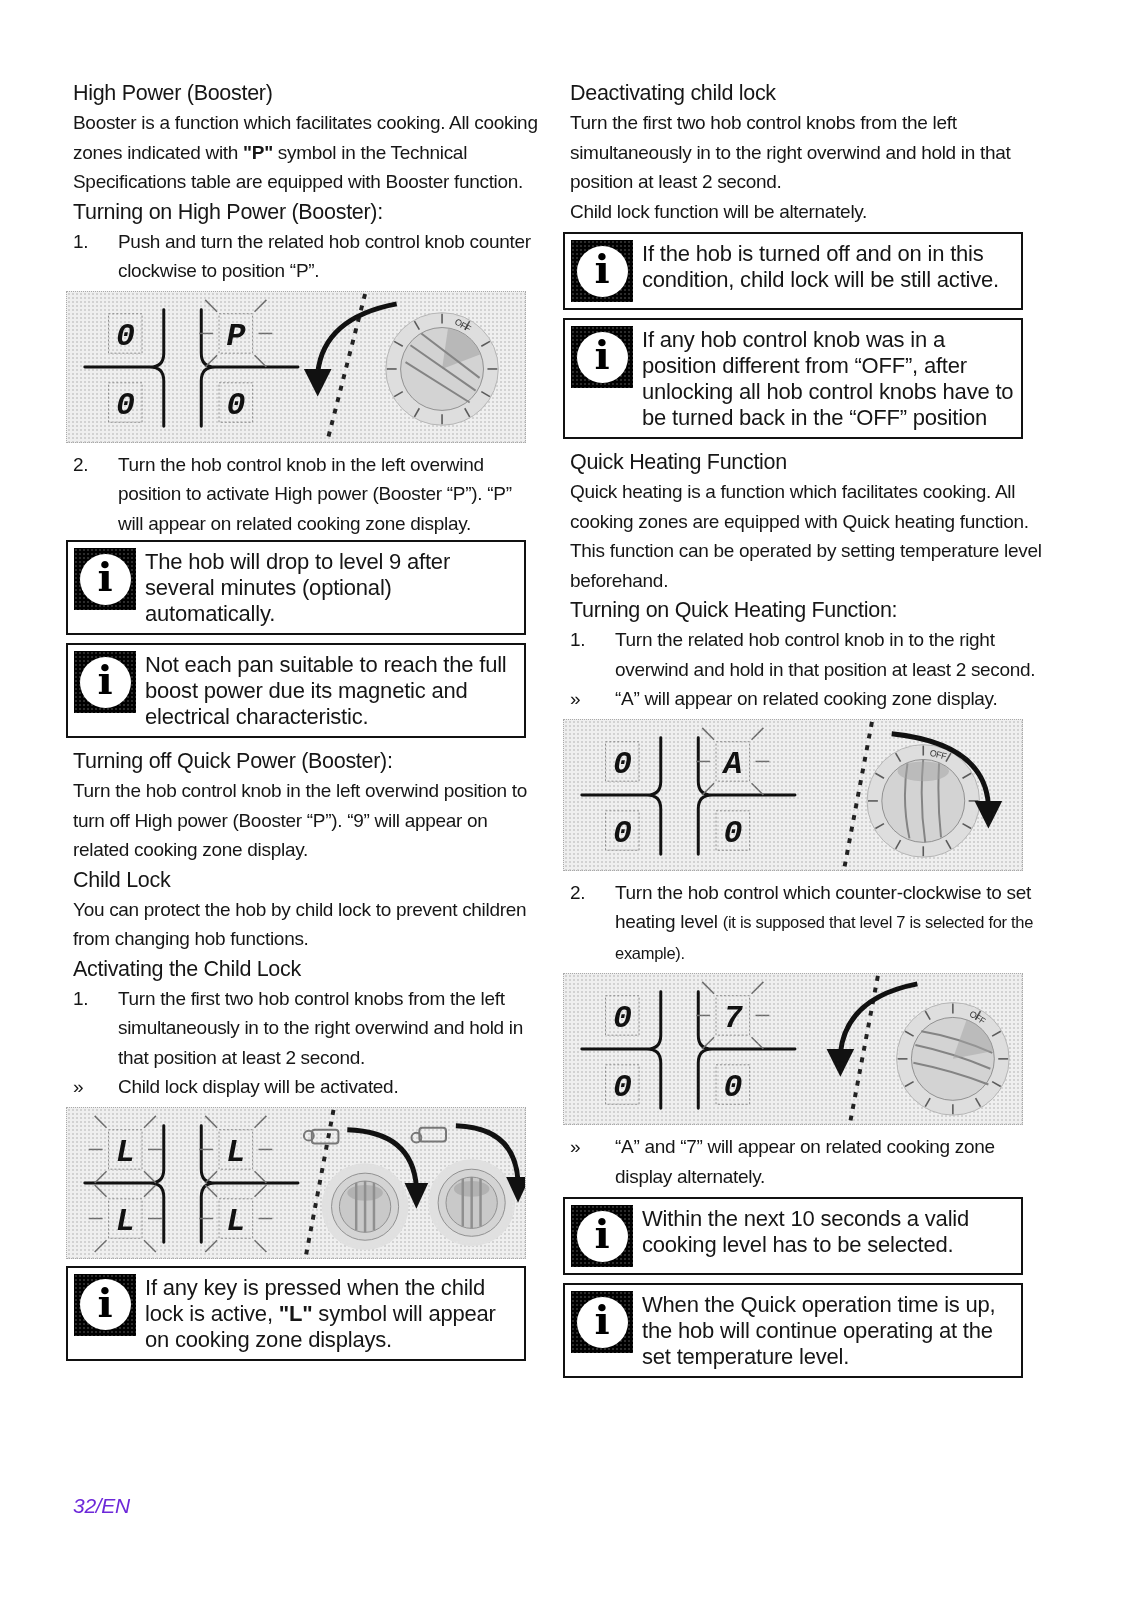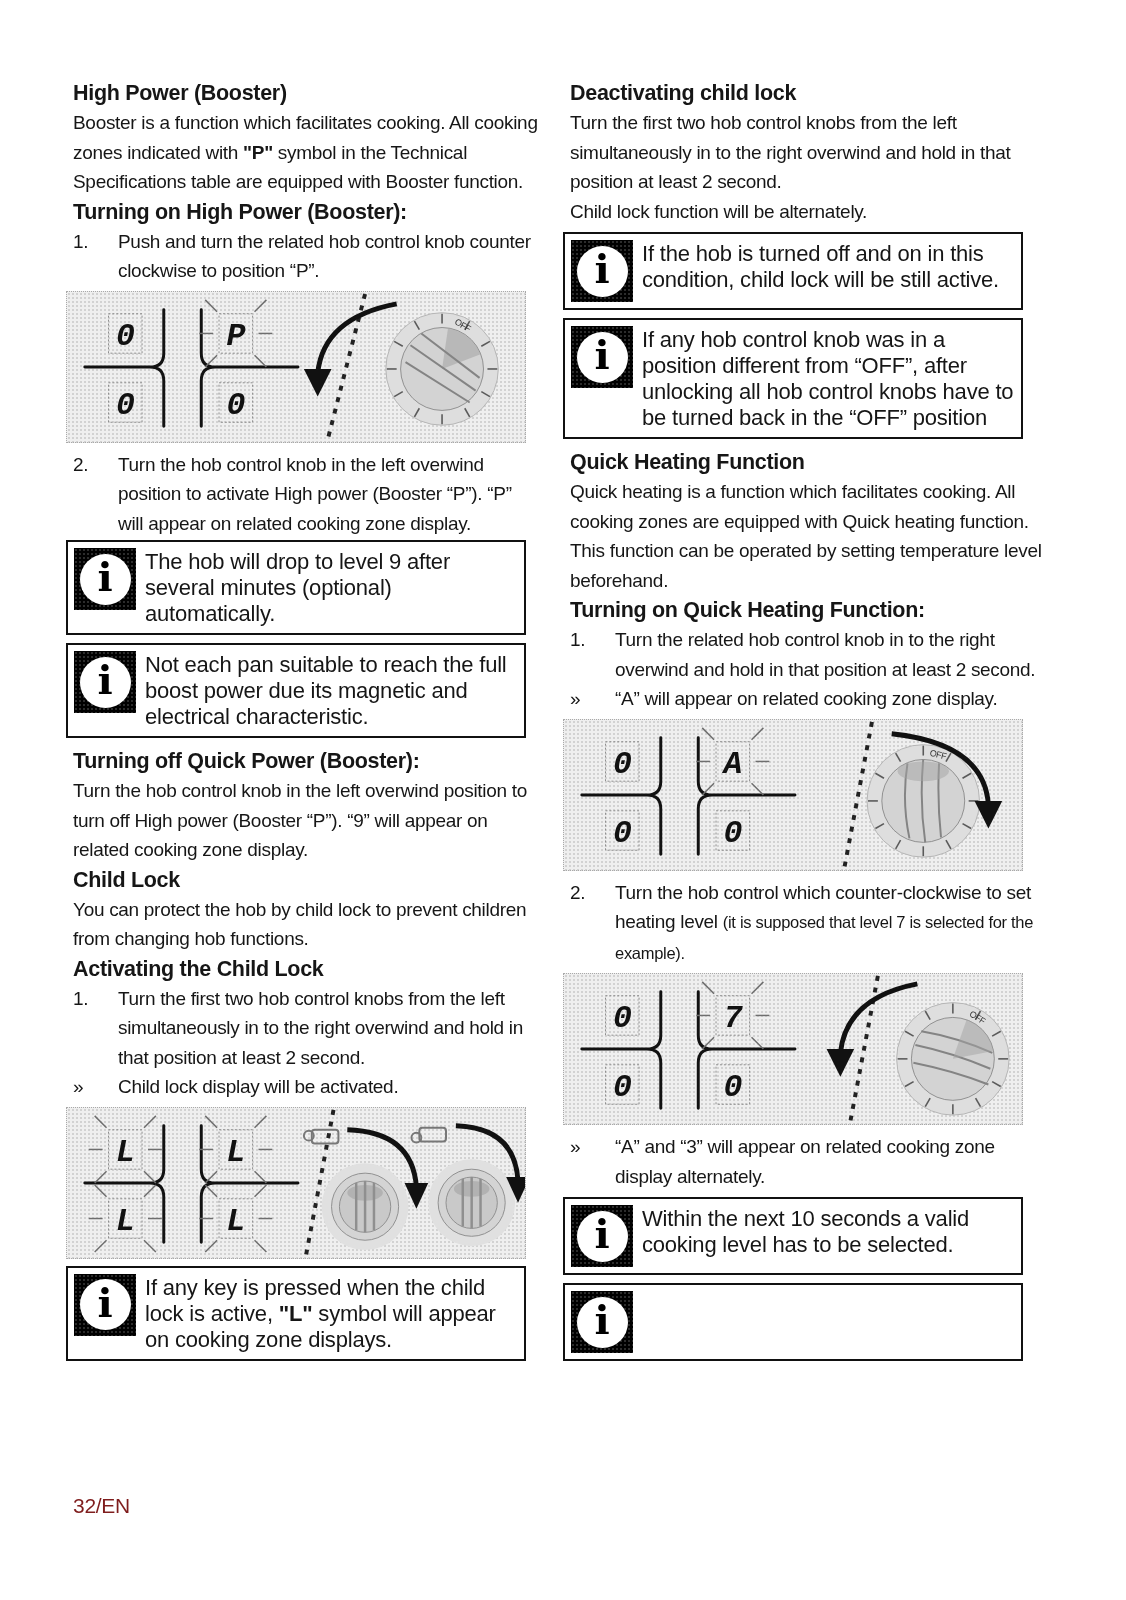--- a/index.html
+++ b/index.html
@@ -1,39 +1,39 @@
 <!DOCTYPE html>
 <html><head>
 <meta charset="utf-8">
 <style>
   html,body{margin:0;padding:0;background:#ffffff;}
   body{width:1126px;height:1600px;position:relative;font-family:"Liberation Sans",sans-serif;color:#161616;
        letter-spacing:-0.3px;}
   .page{position:absolute;top:78px;left:73px;display:flex;gap:30px;}
   .col{width:467px;}
   .col.right{width:474px;}
-  .heading{font-size:21.5px;font-weight:bold;line-height:30px;margin:0;}
+  .heading{font-size:21.5px;font-weight:normal;line-height:30px;margin:0;}
   .body-text{font-size:19px;line-height:29.5px;margin:0;}
   .li{display:flex;font-size:19px;line-height:29.5px;}
   .li .num{flex:none;width:45px;}
   .li .txt{flex:1;}
   .small{font-size:16.5px;}
   .b{font-weight:bold;}
   .panel{margin:5px 0 7px -7px;width:460px;height:152px;background-color:#efefef;
          background-image:radial-gradient(#d2d2d2 1px,transparent 1px);background-size:4px 4px;
          border:1px dotted #a9a9a9;box-sizing:border-box;}
   .panel svg{display:block;width:100%;height:100%;}
   .infobox{border:2px solid #111;display:flex;gap:9px;margin:2px 0 8px -7px;width:460px;
            box-sizing:border-box;padding:6px;align-items:flex-start;}
   .infoicon{width:62px;height:62px;background:#000;flex:none;display:flex;align-items:center;justify-content:center;
             background-image:radial-gradient(#2c2c2c 1px,transparent 1px);background-size:4px 4px;}
   .infoicon .circ{width:51px;height:51px;background:#fff;border-radius:50%;display:flex;align-items:center;justify-content:center;}
   .infoicon .i{font-family:"DejaVu Serif",serif;font-weight:bold;font-size:40px;line-height:1;color:#000;transform:translateY(-2px);}
   .infotext{font-size:22px;line-height:26px;padding-top:1px;letter-spacing:-0.2px;}
-  .footer{position:absolute;left:73px;top:1494px;font-size:21px;color:#7f1d1d;}
+  .footer{position:absolute;left:73px;top:1494px;font-size:21px;color:#6d28d9;font-style:italic;}
   .seg-digit{font-family:"Liberation Mono",monospace;font-weight:bold;font-style:italic;}
 </style>
 </head>
 <body>
 
 <div class="page">
 
   <div class="col">
 
     <h3 class="heading">High Power (Booster)</h3>
@@ -363,36 +363,37 @@
         </g>
         <g>
           <path d="M356,10 Q284,24 278,80" fill="none" stroke="#111" stroke-width="5"></path>
           <polygon points="264,76 292,76 278,104" fill="#111"></polygon>
         </g>
       </svg>
     </div>
 
     <div class="li">
       <span class="num">»</span>
-      <span class="txt">“A” and “3” will appear on related cooking zone display alternately.</span>
+      <span class="txt">“A” and “7” will appear on related cooking zone display alternately.</span>
     </div>
 
     <div class="infobox" style="margin-top:6px;">
       <div class="infoicon">
           <div class="circ">
             <span class="i">i</span>
           </div>
         </div>
       <div class="infotext">Within the next 10 seconds a valid cooking level has to be selected.</div>
     </div>
 
     <div class="infobox">
       <div class="infoicon">
           <div class="circ">
             <span class="i">i</span>
           </div>
         </div>
+      <div class="infotext">When the Quick operation time is up,  the hob will continue operating at the set temperature level.</div>
     </div>
 
   </div>
 </div>
 
 <div class="footer">32/EN</div>
 
 </body></html>

